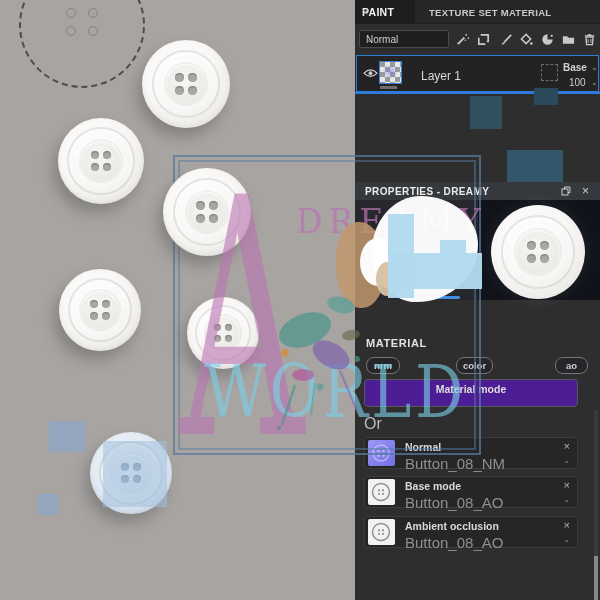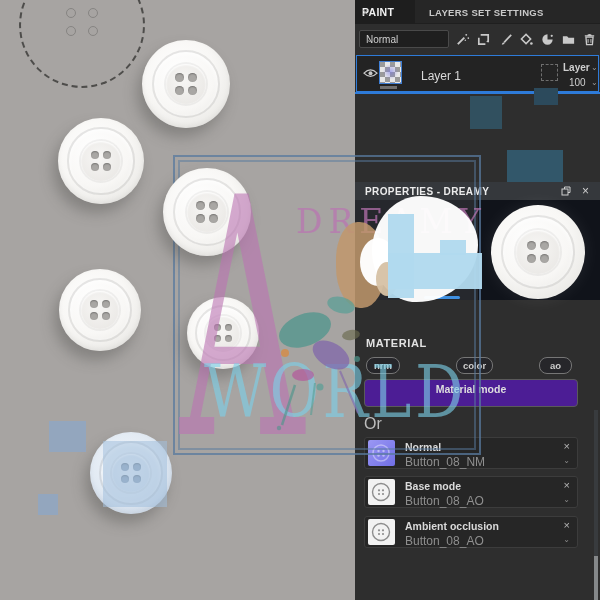--- a/index.html
+++ b/index.html
@@ -78,34 +78,34 @@
   .close-ic{left:227px;top:2px;font-size:12px;color:#cfcfcf}
   .prev-left{left:0;top:200px;width:123px;height:100px;background:#26282d}
   .prev-right{left:123px;top:200px;width:122px;height:100px;background:#10131a}
   .prev-btn{left:136px;top:205px;width:94px;height:94px;box-shadow:0 0 18px rgba(255,255,255,.08)}
   .mini-line{left:69px;top:296px;width:36px;height:3px;background:#3f8fe0;border-radius:2px}
   .subtabs{left:0;top:300px;width:245px;height:22px;background:#2e2e2e}
   .mat-label{left:11px;top:337px;font-size:11px;font-weight:bold;color:#e2e2e2;letter-spacing:.6px}
   .chip{top:357px;height:17px;border:1px solid #767676;border-radius:8px;background:#26262a;color:#cccccc;font-size:9.5px;font-weight:bold;display:flex;align-items:center;justify-content:center;position:absolute}
   .chip.nrm{left:11px;width:34px}
   .chip.color{left:101px;width:37px}
-  .chip.ao{left:184px;width:33px}
+  .chip.ao{left:200px;width:33px}
   .mode-box{left:9px;top:379px;width:214px;height:28px;border:1px solid #5a5a5a;border-radius:4px;background:#4c1d95;text-align:center}
   .mode-title{left:0;top:3px;width:100%;font-size:10.5px;font-weight:bold;color:#dedede}
   .mode-sub{left:0;top:15px;width:100%;font-size:9.5px;color:#9a9a9a}
   .or-row{left:9px;top:417px;width:214px;height:14px;display:flex;align-items:center;gap:8px;position:absolute}
   .or-row i{flex:1;height:1px;background:#585858}
   .or-row span{font-size:16px;color:#bdbdbd}
   .slot{left:9px;width:214px;height:32px;background:#262626;border:1px solid #3c3c3c;border-radius:3px}
   .slot .sthumb{left:3px;top:2px;width:27px;height:26px;border-radius:2px;overflow:hidden}
   .sthumb.nmap{background:linear-gradient(135deg,#9b98f4,#716fe6)}
   .sthumb.white{background:#f2f2f2}
   .sthumb svg{position:absolute;inset:0;width:100%;height:100%}
   .slot .stitle{left:40px;top:3px;font-size:10.5px;font-weight:bold;color:#dadada}
-  .slot .sres{left:40px;top:17px;font-size:12px;color:#8f8f8f}
+  .slot .sres{left:40px;top:17px;font-size:15px;color:#8f8f8f}
   .slot .sx{right:7px;top:2px;font-size:11px;color:#b5b5b5}
   .slot .schev{right:7px;top:18px;font-size:8px;color:#8a8a8a}
   .sb-track{left:239px;top:410px;width:4px;height:190px;background:#383b3e}
   .sb-thumb{left:239px;top:556px;width:4px;height:44px;background:#85888a}
   svg{display:block}
 </style>
 </head>
 <body>
 
 <div id="stage">
@@ -182,21 +182,21 @@
   <div class="wm-frame">
       <i></i>
     </div>
 
   <div class="panel">
     <div class="tabbar">
       <div class="tab-layers">
         <b>PAINT</b>
         <s>×</s>
       </div>
-      <div class="tab-texture">LAYERS SET SETTINGS</div>
+      <div class="tab-texture">TEXTURE SET MATERIAL</div>
     </div>
 
     <div class="toolbar">
       <div class="blend-select">
         <span>Normal</span>
         <span class="chev">⌄</span>
       </div>
       <span class="tool-ic" style="left:100px">
           <svg viewBox="0 0 16 16">
             <path d="M3 13 L10 6" stroke="#c9c9c9" stroke-width="2"></path>
@@ -250,21 +250,21 @@
             <path d="M1 5.5 Q8 -1.5 15 5.5 Q8 12.5 1 5.5 Z" fill="none" stroke="#c9c9c9" stroke-width="1.3"></path>
             <circle cx="8" cy="5.5" r="2.1" fill="#c9c9c9"></circle>
           </svg>
         </span>
       <span class="thumb">
           <i></i>
         </span>
       <span class="thumb-bar"></span>
       <span class="layer-name">Layer 1</span>
       <span class="mask-box"></span>
-      <span class="chan">Layer</span>
+      <span class="chan">Base</span>
       <span class="chev chan-chev">⌄</span>
       <span class="opac">100</span>
       <span class="chev opac-chev">⌄</span>
     </div>
 
     <div class="blue-hr"></div>
     <div class="tsq2"></div>
     <div class="tsq1"></div>
     <div class="tsq3"></div>
 

